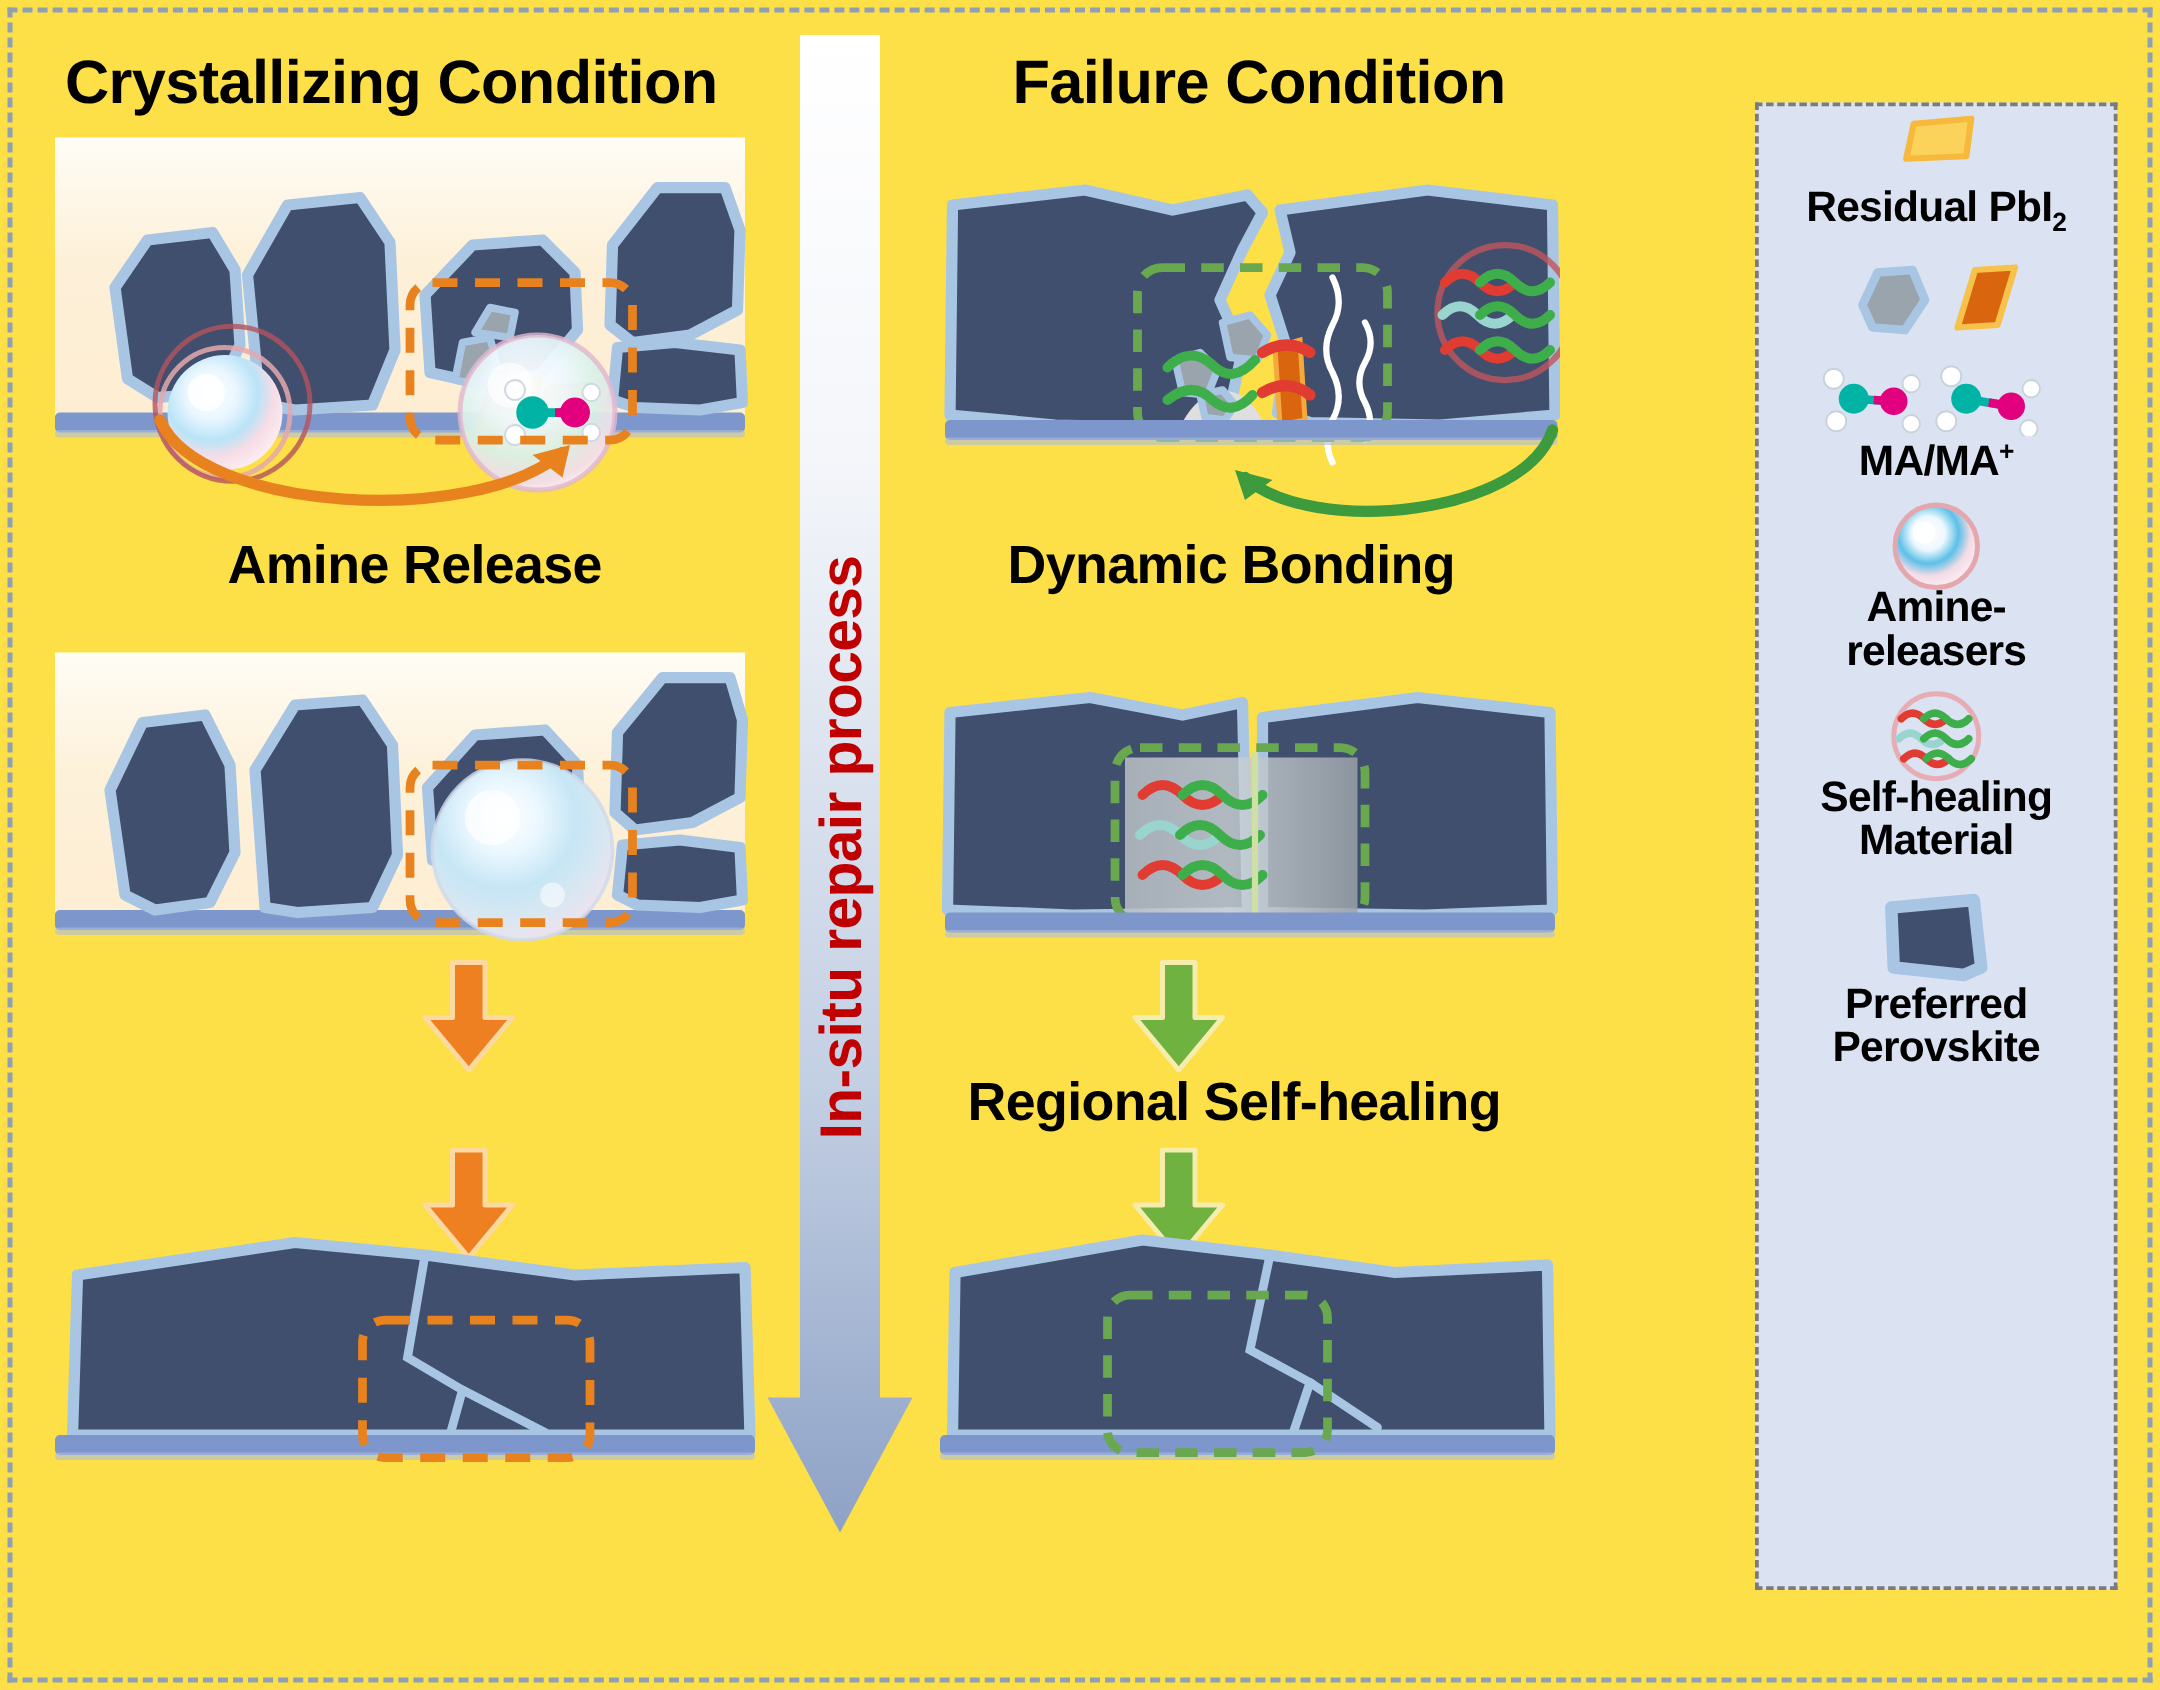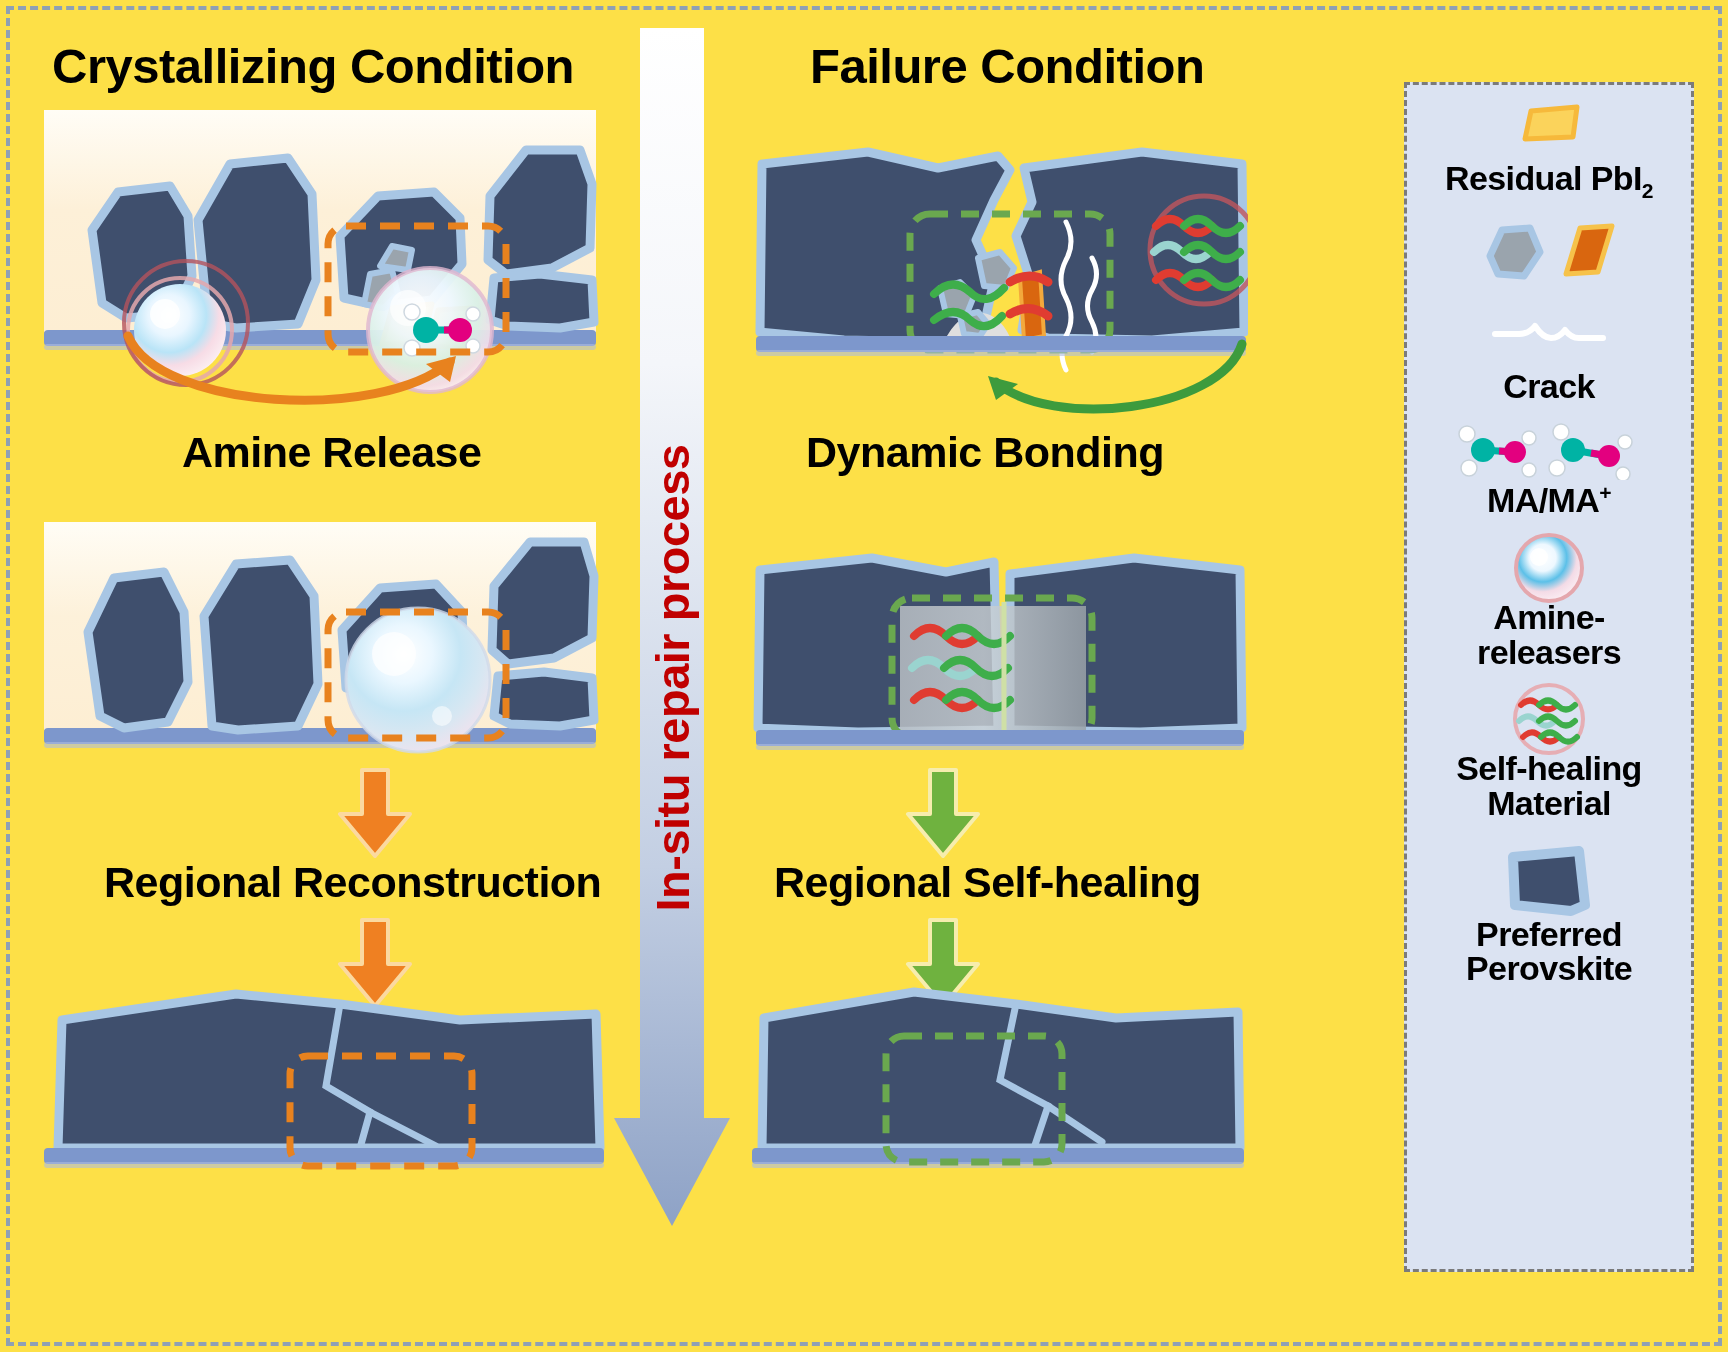--- a/index.html
+++ b/index.html
@@ -76,21 +76,20 @@
     left: 1404px;
     top: 82px;
     width: 290px;
     height: 1190px;
     background: #dbe3f2;
     border: 3px dashed #7b7b7b;
     box-sizing: border-box;
     display: flex;
     flex-direction: column;
     align-items: center;
-    padding-top: 12px;
   }
   .legend-item {
     width: 100%;
     display: flex;
     flex-direction: column;
     align-items: center;
     margin-bottom: 4px;
   }
   .legend-swatch {
     height: 64px;
@@ -119,21 +118,20 @@
   <div class="figure-border"></div>
 
   <div class="heading h-main" style="left:52px; top:38px;">Crystallizing Condition</div>
 
   <div class="heading h-main" style="left:810px; top:38px;">Failure Condition</div>
 
   <div class="heading h-step" style="left:182px; top:428px;">Amine Release</div>
 
   <div class="heading h-step" style="left:806px; top:428px;">Dynamic Bonding</div>
 
-  <div class="heading h-step" style="left:104px; top:858px;">Regional Reconstruction</div>
 
   <div class="heading h-step" style="left:774px; top:858px;">Regional Self-healing</div>
 
   <div class="process-arrow-wrap">
     <svg class="process-arrow-svg" width="120" height="1300" viewBox="0 0 120 1300">
       <defs>
         <linearGradient id="procgrad" x1="0" y1="0" x2="0" y2="1">
           <stop offset="0%" stop-color="#ffffff"></stop>
           <stop offset="28%" stop-color="#f4f6fa"></stop>
           <stop offset="70%" stop-color="#c3cfe3"></stop>
@@ -414,28 +412,20 @@
 
     <div class="legend-item" style="margin-top:16px;">
       <div class="legend-swatch">
         <svg width="150" height="62" viewBox="0 0 150 62">
           <polygon points="16,34 28,8 56,6 66,30 50,54 24,52" fill="#9aa4ad" stroke="#a8c6e4" stroke-width="7" stroke-linejoin="round"></polygon>
           <polygon points="92,52 106,6 138,4 124,50" fill="#d9660f" stroke="#f6c24a" stroke-width="5" stroke-linejoin="round"></polygon>
         </svg>
       </div>
     </div>
 
-    <div class="legend-item" style="margin-top:16px;">
-      <div class="legend-swatch">
-        <svg width="120" height="34" viewBox="0 0 120 34">
-          <path d="M 6 14 L 30 14 q 10 0 16 -8 q 8 12 16 12 q 8 0 14 -8 q 6 8 14 8 L 114 18" fill="none" stroke="#ffffff" stroke-width="6" stroke-linecap="round" stroke-linejoin="round"></path>
-        </svg>
-      </div>
-      <div class="legend-label">Crack</div>
-    </div>
 
     <div class="legend-item" style="margin-top:10px;">
       <div class="legend-swatch">
         <svg width="200" height="60" viewBox="0 0 200 60">
 
           <g>
             <line x1="34" y1="30" x2="64" y2="32" stroke="#00b3a4" stroke-width="7"></line>
             <line x1="50" y1="31" x2="66" y2="32" stroke="#e3007f" stroke-width="7"></line>
             <circle cx="34" cy="30" r="12" fill="#00b3a4"></circle>
             <circle cx="66" cy="32" r="11" fill="#e3007f"></circle>

